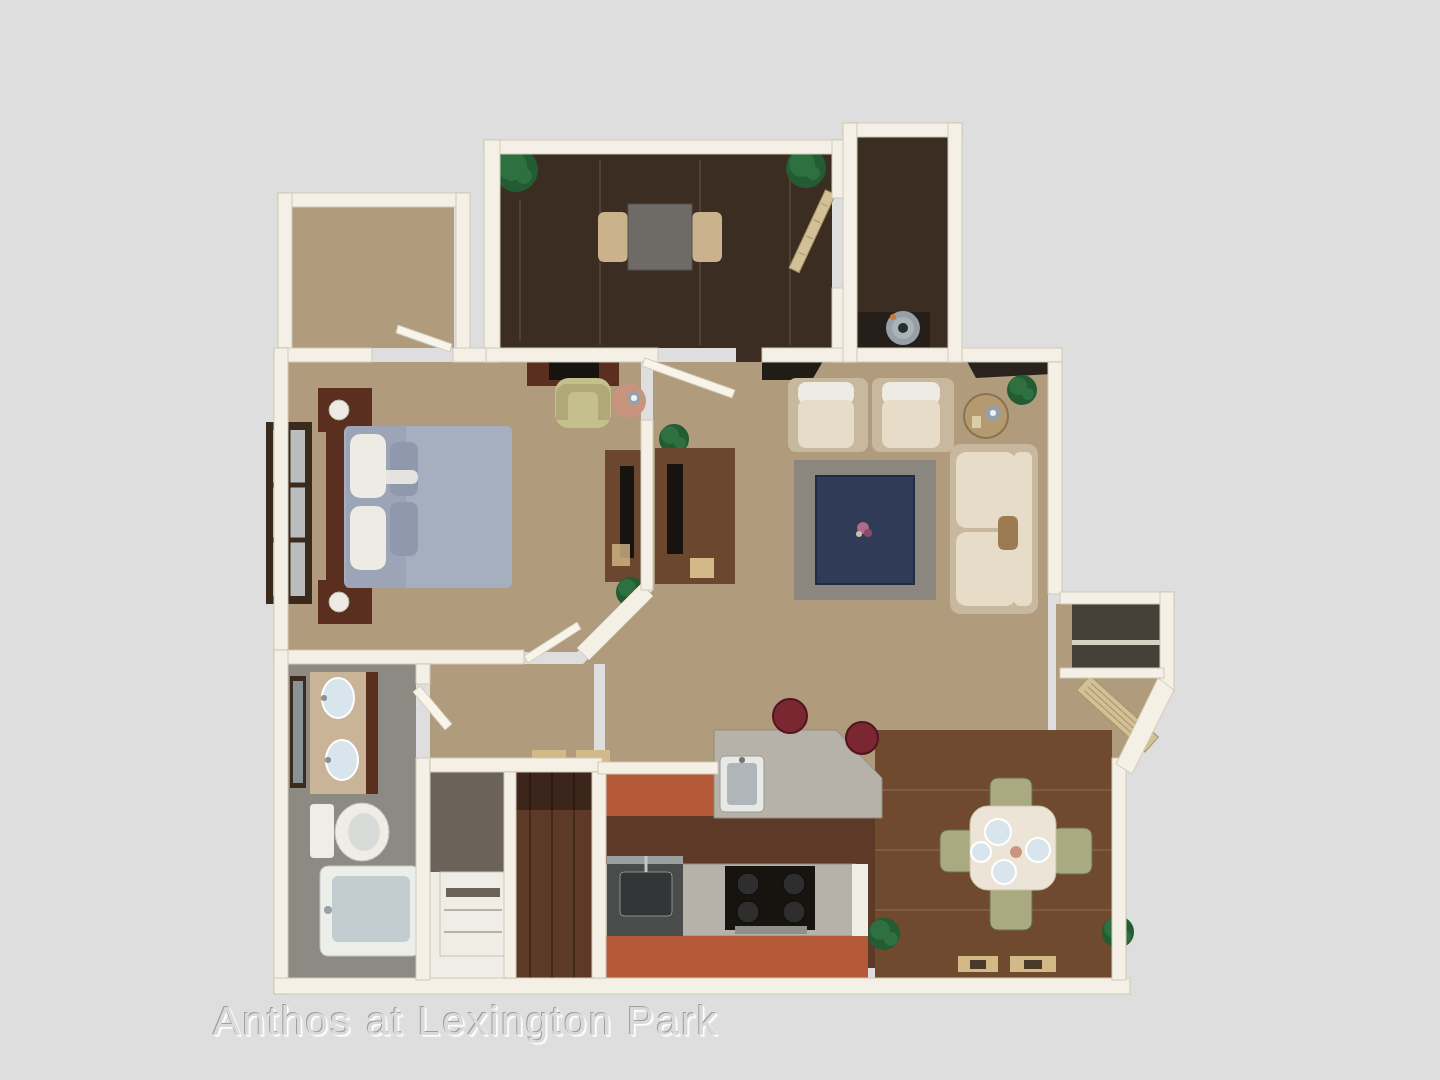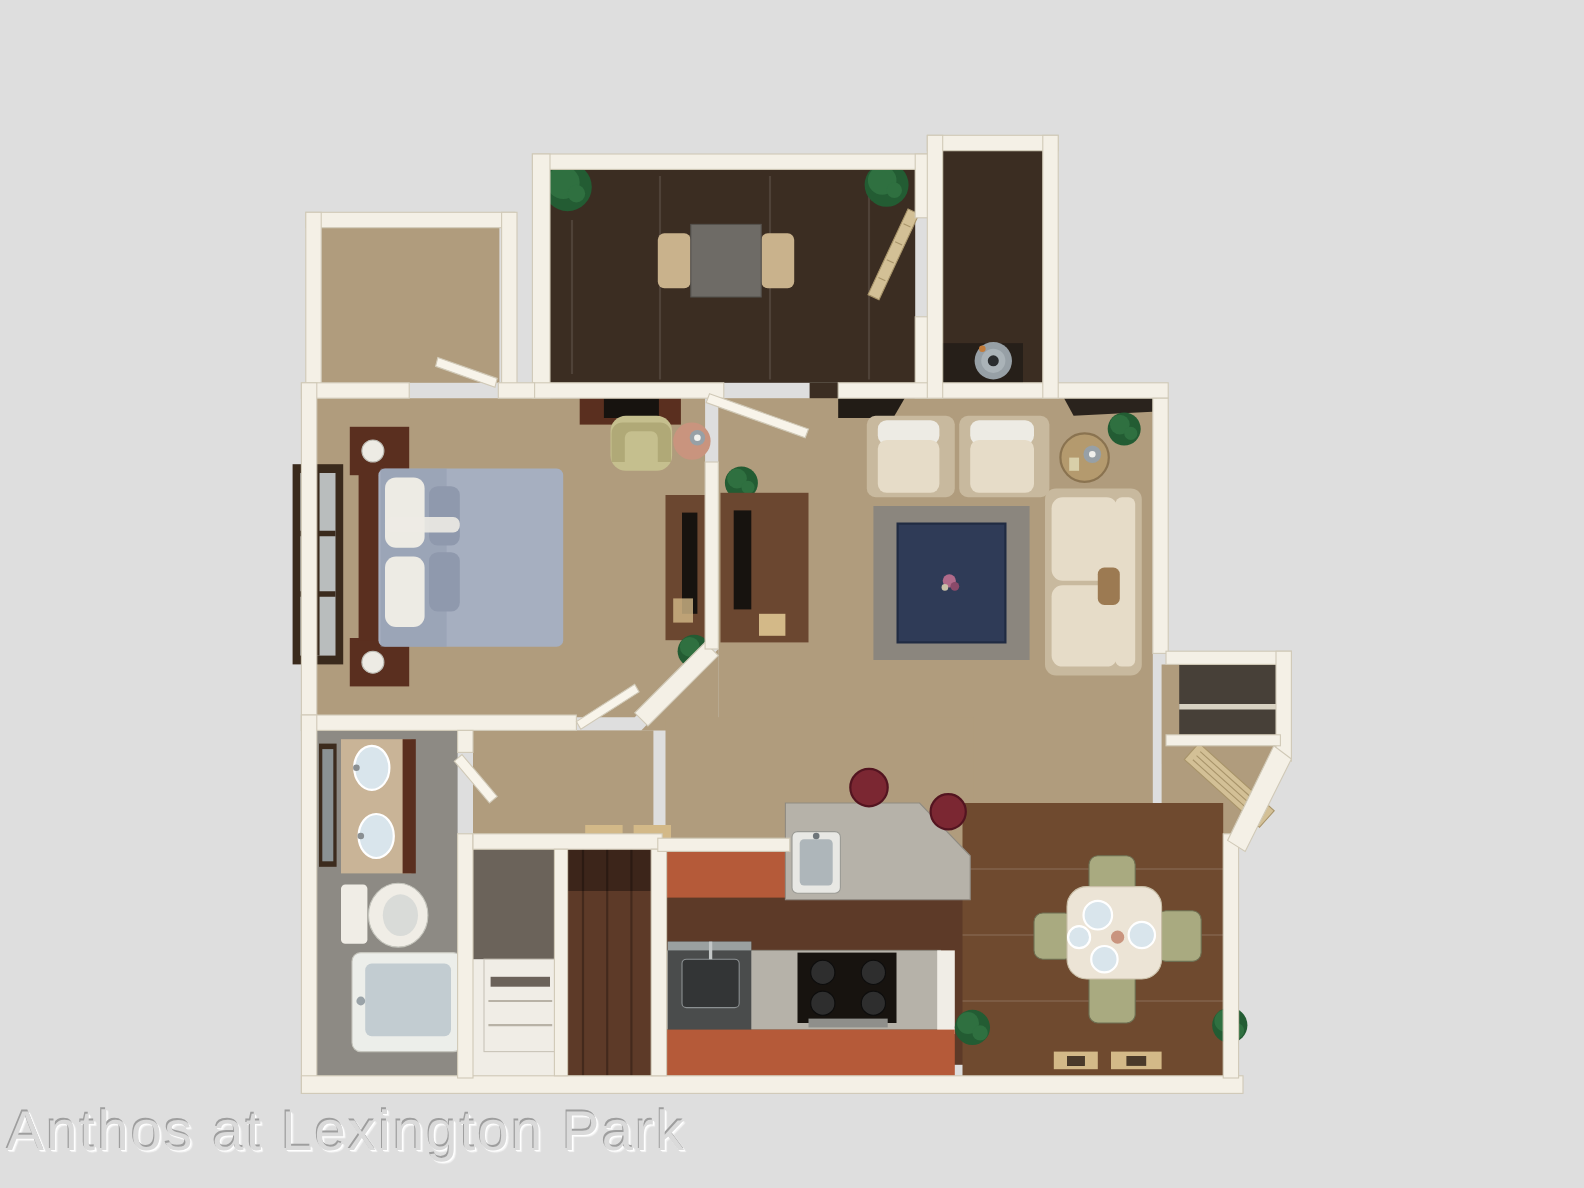--- a/index.html
+++ b/index.html
@@ -34,24 +34,25 @@
   .tub-inner{fill:var(--tubInner);}
   .marble{fill:var(--marble);}
   .sink{fill:var(--sinkBlue);stroke:#ffffff;stroke-width:2;}
   .black{fill:var(--black);}
   .steel{fill:var(--steel);}
   .white-fix{fill:var(--fixtureWhite);}
   .mat-tan{fill:var(--matTan);}
   .plank{stroke:rgba(0,0,0,0.28);stroke-width:2;}
   .plank-light{stroke:rgba(255,255,255,0.10);stroke-width:2;}
   .watermark{
-    position:absolute;left:6px;top:998px;width:900px;
-    font-size:51px;font-weight:400;letter-spacing:2px;
+    position:absolute;left:16px;top:998px;width:900px;
+    font-size:41px;font-weight:400;letter-spacing:2px;
     color:var(--watermark);
     text-shadow:-1px -1px 0 #9e9e9e, 1px 1px 0 #ffffff, 2px 2px 1px #f5f5f5;
+    text-align:center;
   }
 </style>
 </head>
 <body>
 
 <svg width="1440" height="1080" viewBox="0 0 1440 1080">
 
   <g>
     <rect x="292" y="207" width="162" height="141" class="floor-carpet"></rect>
     <rect x="500" y="154" width="332" height="194" class="floor-wood-dark"></rect>

